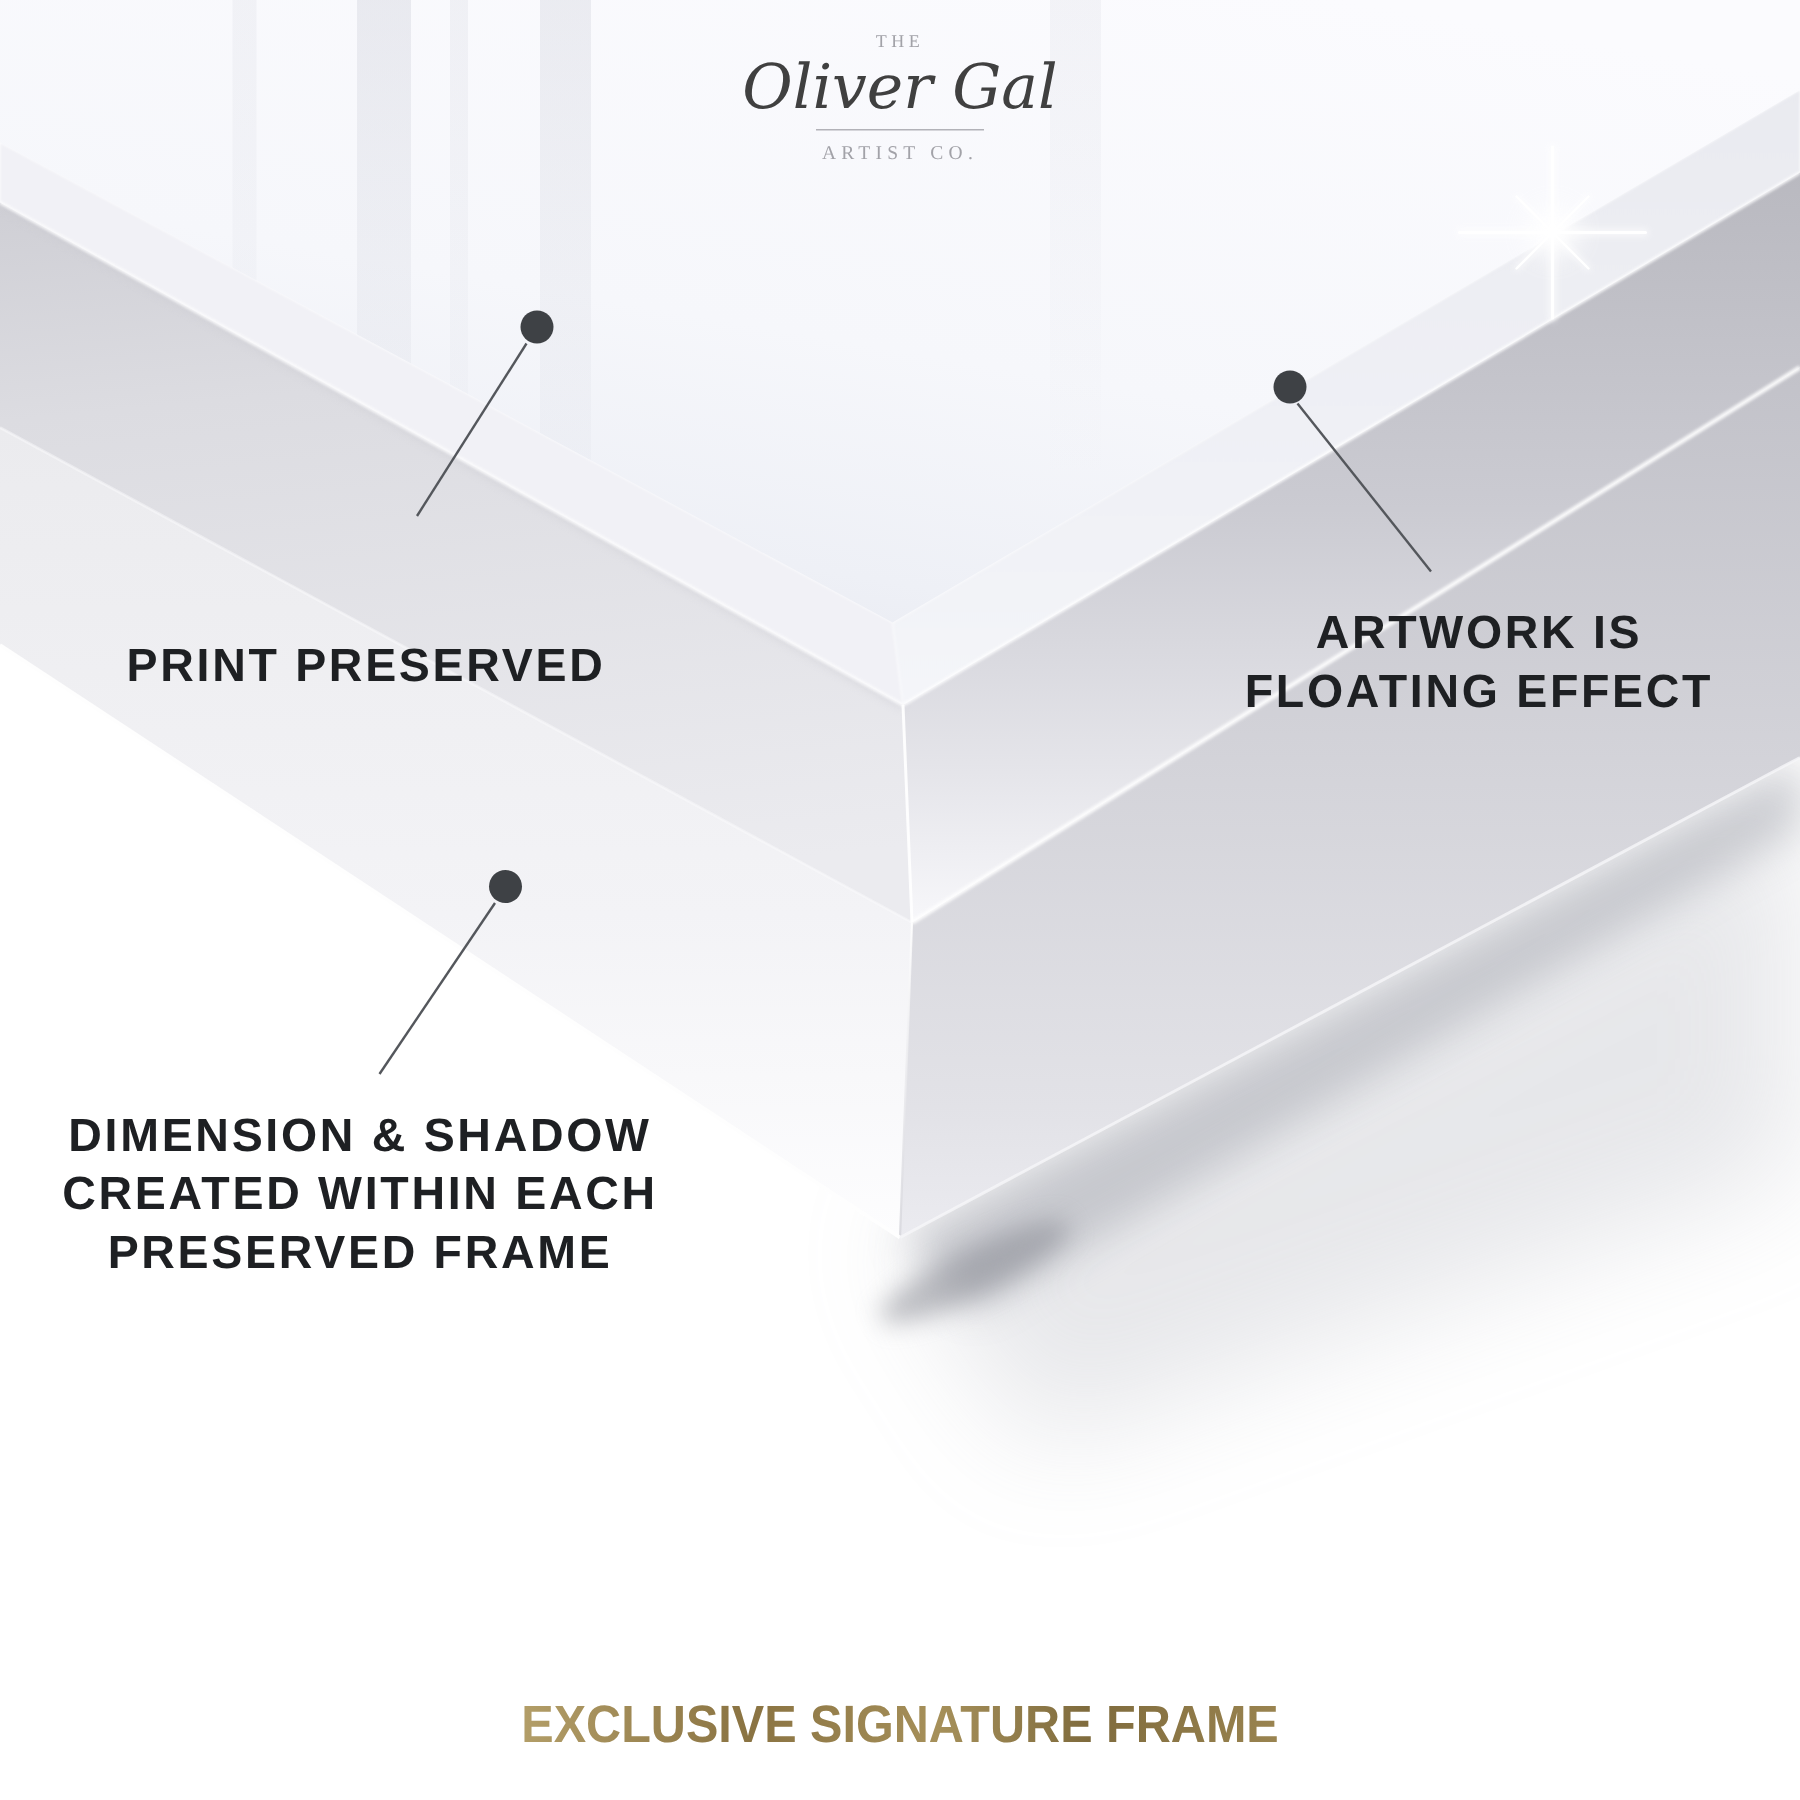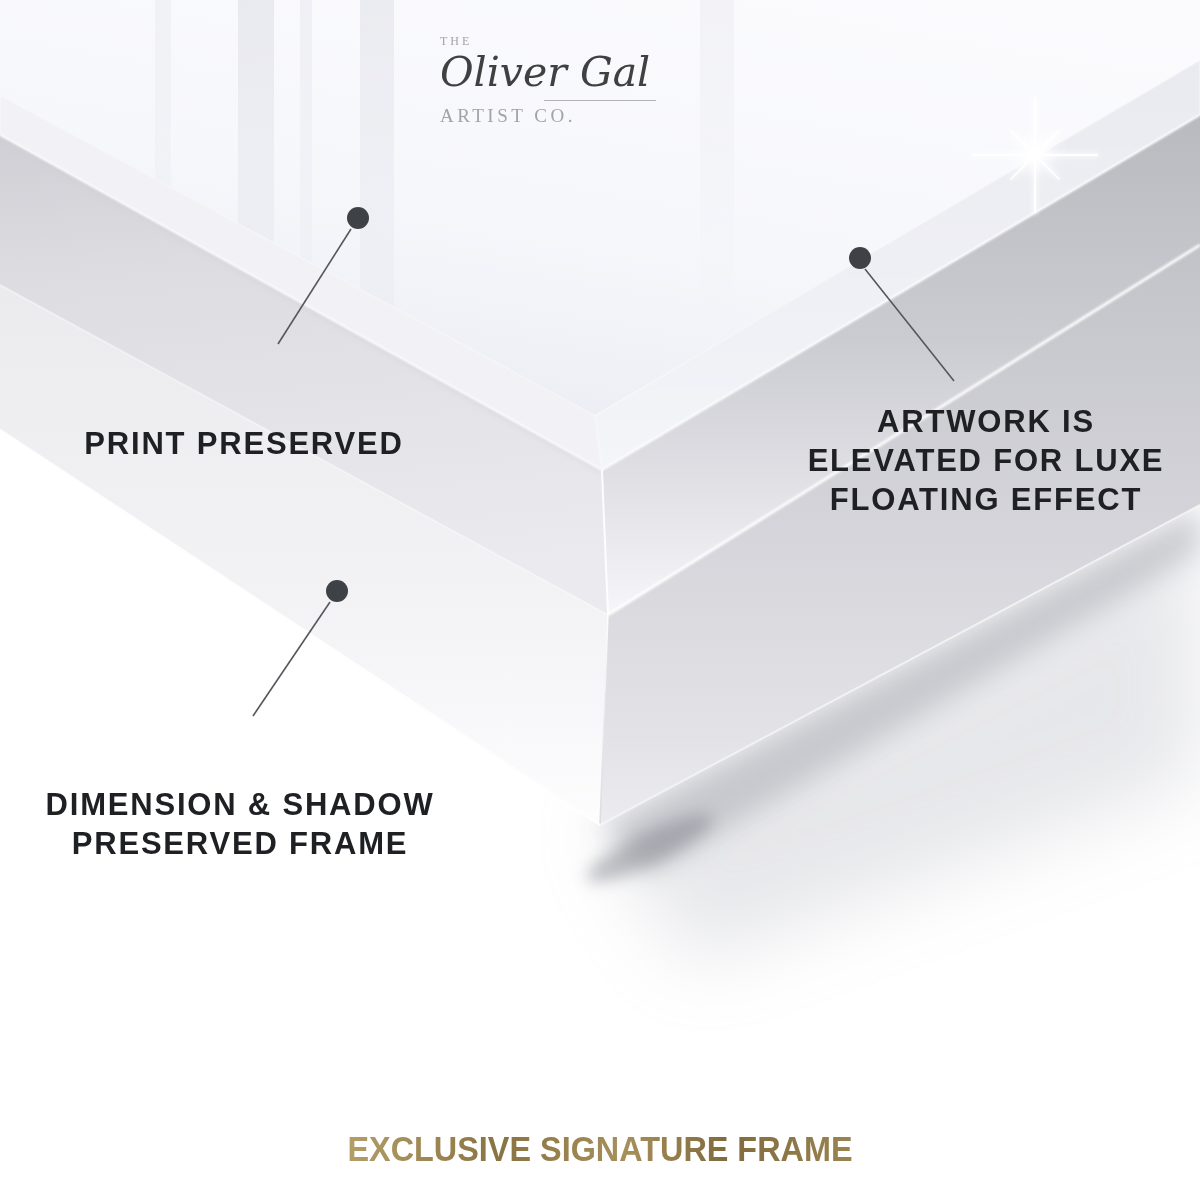--- a/index.html
+++ b/index.html
@@ -7,30 +7,30 @@
     position:relative;width:1200px;height:1200px;overflow:hidden;background:#ffffff;
     font-family:"Liberation Sans",sans-serif;
   }
   .photo-svg{position:absolute;left:0;top:0;width:1200px;height:1200px;}
   .annotation{
     position:absolute;color:#1e2023;font-weight:700;letter-spacing:1.8px;
     text-align:center;font-size:31px;line-height:39px;
   }
   .annotation .line{display:block;white-space:nowrap;}
   .logo{
-    position:absolute;top:34px;left:440px;width:320px;
+    position:absolute;top:20px;left:440px;width:320px;text-align:center;
     color:#a2a2a8;user-select:none;
   }
   .logo-the{font-family:"Liberation Serif",serif;font-size:12px;letter-spacing:3px;line-height:14px;}
   .logo-name{
     font-family:"DejaVu Serif",serif;font-style:italic;font-size:41px;line-height:48px;
     color:#404040;margin-top:0;
   }
   .logo-divider{width:112px;height:1px;background:#b2b2b8;margin:4px auto 5px;}
-  .logo-co{font-family:"Liberation Serif",serif;font-size:19px;letter-spacing:3.5px;line-height:20px;}
+  .logo-co{font-family:"Liberation Serif",serif;font-size:13px;letter-spacing:3.5px;line-height:20px;}
 </style>
 </head>
 <body>
 
 <div class="canvas">
 
   <svg class="photo-svg" viewBox="0 0 1200 1200">
     <defs>
       <linearGradient id="gPlexi" x1="0.75" y1="0" x2="0.25" y2="1">
         <stop offset="0" stop-color="#fbfbfe"></stop>
@@ -168,22 +168,22 @@
     <div class="logo-divider"></div>
     <div class="logo-co">ARTIST CO.</div>
   </div>
 
   <div class="annotation" style="left:64px;top:424px;width:360px;">
     <span class="line">PRINT PRESERVED</span>
   </div>
 
   <div class="annotation" style="left:796px;top:402px;width:380px;">
     <span class="line">ARTWORK IS</span>
-    <span class="line">ELEVATED FOR LUXE</span>
     <span class="line">FLOATING EFFECT</span>
   </div>
 
-  <div class="annotation" style="left:38px;top:737px;width:404px;margin-top:48px;">
+  <div class="annotation" style="left:38px;top:737px;width:404px;">
     <span class="line">DIMENSION &amp; SHADOW</span>
+    <span class="line">CREATED WITHIN EACH</span>
     <span class="line">PRESERVED FRAME</span>
   </div>
 
 </div>
 
 </body></html>

